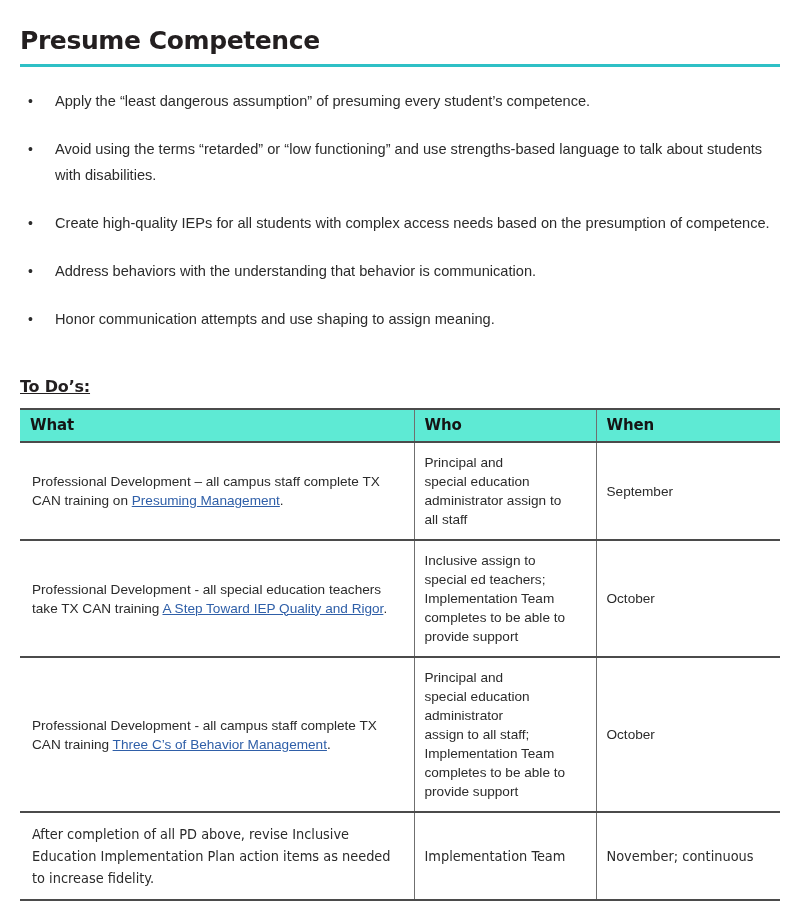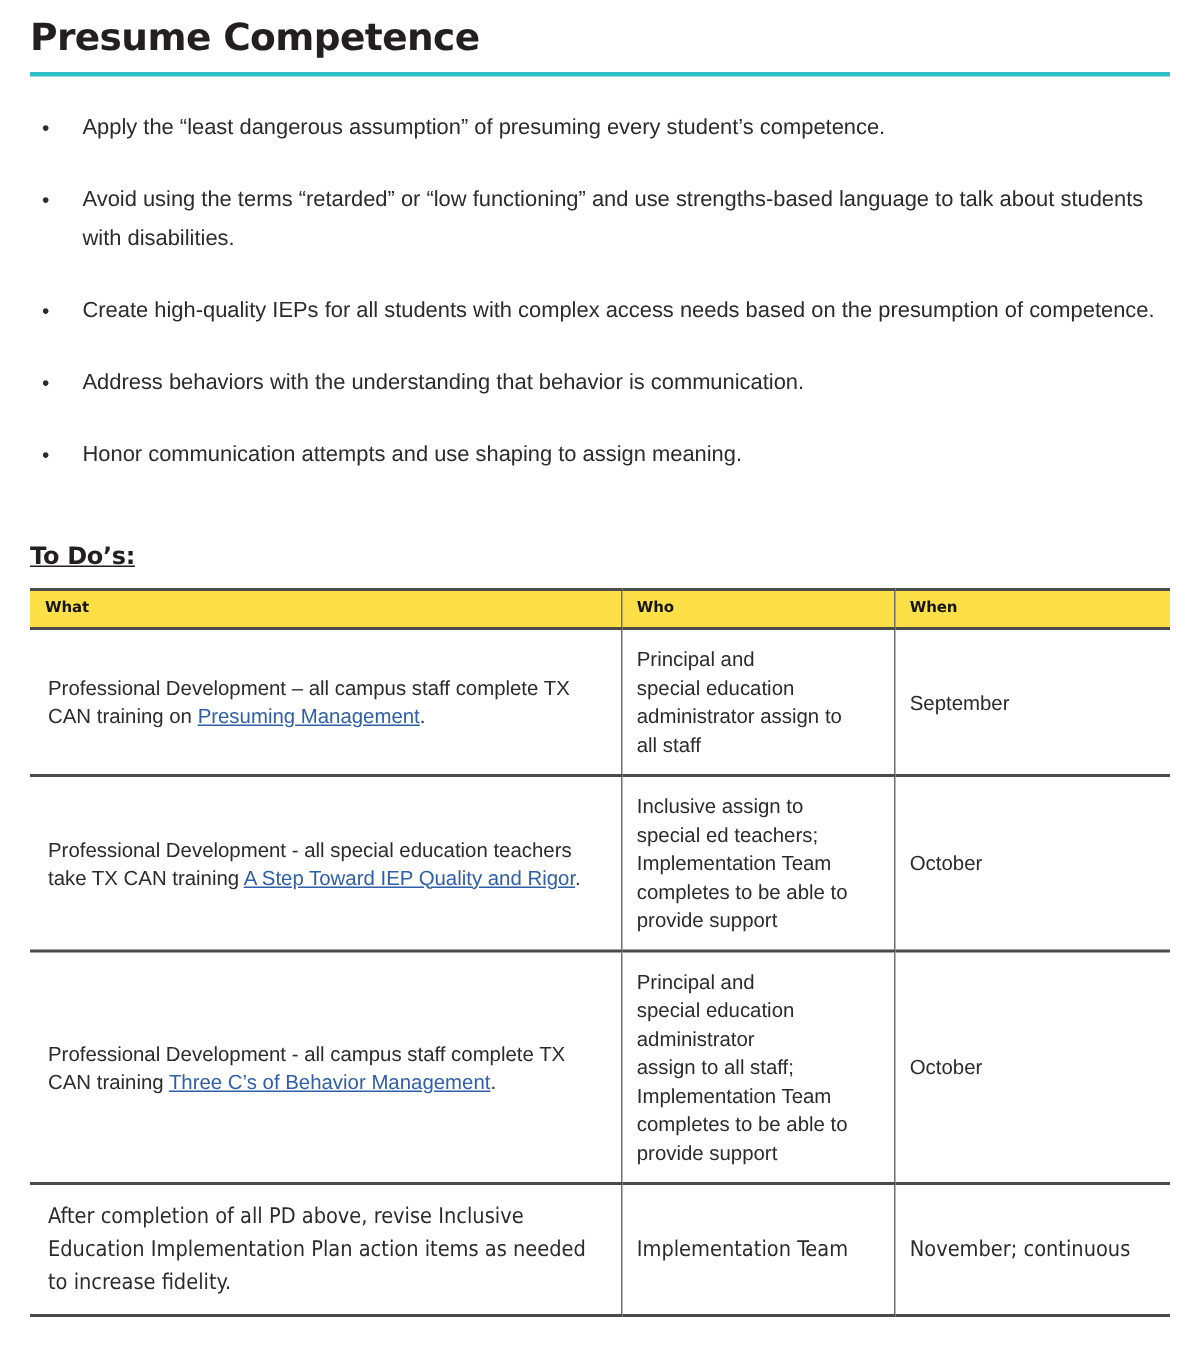--- a/index.html
+++ b/index.html
@@ -12,21 +12,21 @@
     height: 908px;
     font-family: "Liberation Sans", sans-serif;
     color: #231f20;
     -webkit-font-smoothing: antialiased;
   }
   .page {
     position: relative;
     width: 800px;
     height: 908px;
     box-sizing: border-box;
-    padding: 0 20px;
+    padding: 16px 20px;
     overflow: hidden;
   }
 
   
   .doc-title {
     font-family: "DejaVu Sans", sans-serif;
     font-size: 25px;
     font-weight: bold;
     letter-spacing: -0.4px;
     color: #231f20;
@@ -84,26 +84,26 @@
   .todo-table {
     width: 760px;
     border-collapse: collapse;
     table-layout: fixed;
   }
   .todo-table col.col-what  { width: 394px; }
   .todo-table col.col-who   { width: 182px; }
   .todo-table col.col-when  { width: 184px; }
 
   .todo-table thead th {
-    background: #fde047;
+    background: #5eead4;
     border-top: 2px solid #4b4b4b;
     border-bottom: 2px solid #4b4b4b;
     border-right: 1px solid #6f6f6f;
     font-family: "DejaVu Sans", sans-serif;
-    font-size: 10px;
+    font-size: 15px;
     font-weight: bold;
     color: #151515;
     text-align: left;
     padding: 6px 0 7px 10px;
     vertical-align: middle;
     letter-spacing: -0.1px;
   }
   .todo-table thead th:last-child { border-right: none; }
 
   .todo-table tbody td {

